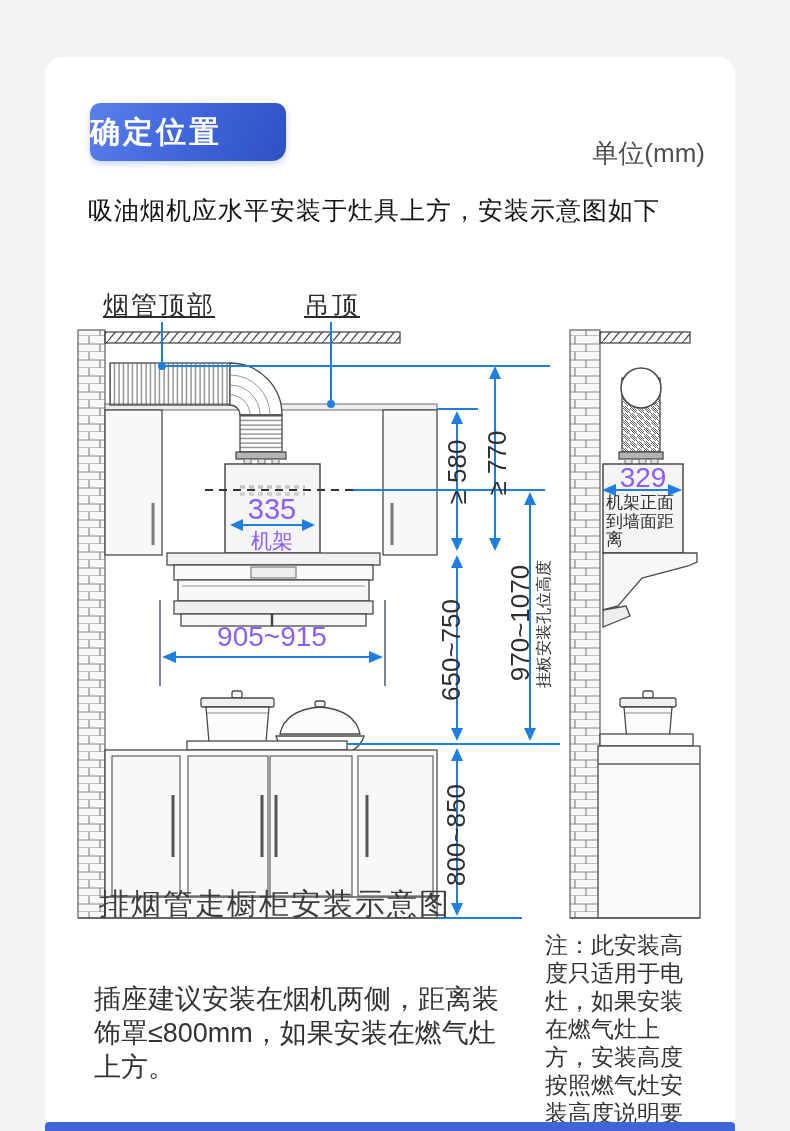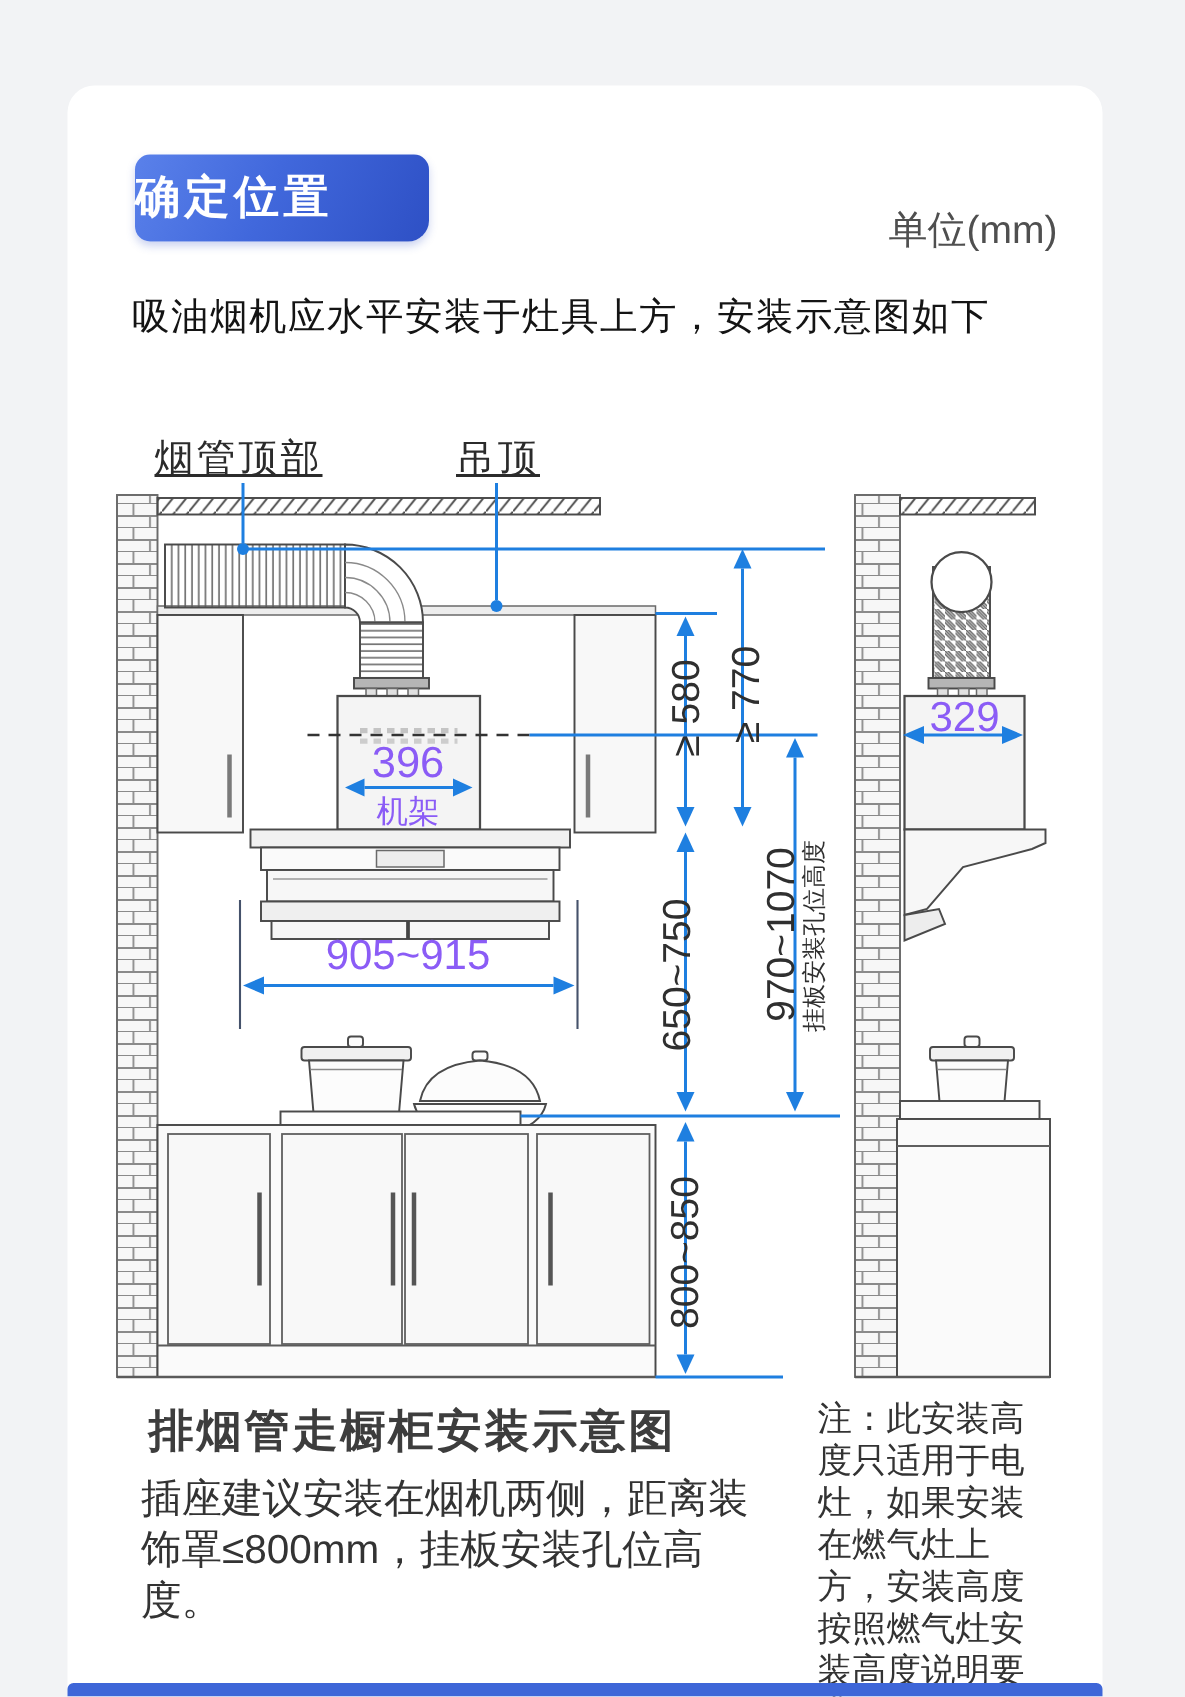--- a/index.html
+++ b/index.html
@@ -14,21 +14,21 @@
            border-radius:10px 10px 14px 10px; color:#ffffff; font-size:30px; font-weight:bold;
            letter-spacing:3px; text-align:left; line-height:58px;
            box-shadow:0 3px 6px rgba(46,80,197,0.25); }
   .unit { left:500px; top:136px; width:205px; text-align:right; font-size:26px; color:#4f4f4f; }
   .intro { left:88px; top:194px; font-size:25px; color:#141414; letter-spacing:1px; }
 
   .diag-label { font-size:26px; color:#2b2b2b; letter-spacing:2px;text-decoration:underline; }
   .dimnum { color:#8b5cf6; text-align:center; white-space:nowrap; }
   .vtext { transform:rotate(-90deg); transform-origin:center; text-align:center; white-space:nowrap; color:#2f2f2f; }
 
-  .caption { left:99px; top:934px; font-size:30px; color:#3d3d3d; letter-spacing:2px;font-weight:bold; }
+  .caption { left:99px; top:884px; font-size:30px; color:#3d3d3d; letter-spacing:2px; }
   .socket { left:94px; top:982px; width:410px; font-size:27px; line-height:34px; color:#333333; }
   .note { left:545px; top:931px; width:160px; font-size:23px; line-height:28px; color:#333333; }
 </style>
 </head>
 <body>
 
 <div class="page">
   <div class="card"></div>
 
   <svg class="abs" style="left:0;top:0" width="790" height="1131" viewBox="0 0 790 1131">
@@ -211,32 +211,33 @@
     </g>
   </svg>
 
   <div class="abs badge">确定位置</div>
   <div class="abs intro">吸油烟机应水平安装于灶具上方，安装示意图如下</div>
   <div class="abs unit">单位(mm)</div>
 
   <div class="abs diag-label" style="left:103px;top:288px">烟管顶部</div>
   <div class="abs diag-label" style="left:304px;top:288px">吊顶</div>
 
-  <div class="abs dimnum" style="left:237px;top:493px;width:70px;font-size:29px">396</div>
+  <div class="abs dimnum" style="left:237px;top:493px;width:70px;font-size:29px">335</div>
   <div class="abs dimnum" style="left:237px;top:527px;width:70px;font-size:21px">机架</div>
 
   <div class="abs dimnum" style="left:196px;top:621px;width:152px;font-size:28px">905~915</div>
 
   <div class="abs vtext" style="left:397px;top:458px;width:120px;height:28px;line-height:28px;font-size:26px">≥ 580</div>
   <div class="abs vtext" style="left:437px;top:450px;width:120px;height:26px;line-height:26px;font-size:26px">≥ 770</div>
   <div class="abs vtext" style="left:386px;top:636px;width:130px;height:28px;line-height:28px;font-size:26px">650~750</div>
   <div class="abs vtext" style="left:445px;top:609px;width:150px;height:28px;line-height:28px;font-size:26px">970~1070</div>
   <div class="abs vtext" style="left:459px;top:614px;width:170px;height:20px;line-height:20px;font-size:16px">挂板安装孔位高度</div>
   <div class="abs vtext" style="left:391px;top:821px;width:130px;height:28px;line-height:28px;font-size:26px">800~850</div>
 
   <div class="abs dimnum" style="left:608px;top:462px;width:70px;font-size:28px">329</div>
+  <div class="abs" style="left:606px;top:494px;width:74px;font-size:17px;line-height:18.5px;color:#2f2f2f">机架正面到墙面距离</div>
 
   <div class="abs caption">排烟管走橱柜安装示意图</div>
-  <div class="abs socket">插座建议安装在烟机两侧，距离装饰罩≤800mm，挂板安装孔位高度。</div>
+  <div class="abs socket">插座建议安装在烟机两侧，距离装饰罩≤800mm，如果安装在燃气灶上方。</div>
   <div class="abs note">注：此安装高度只适用于电灶，如果安装在燃气灶上方，安装高度按照燃气灶安装高度说明要求。</div>
 
   <div class="footer-bar"></div>
 </div>
 
 </body></html>

